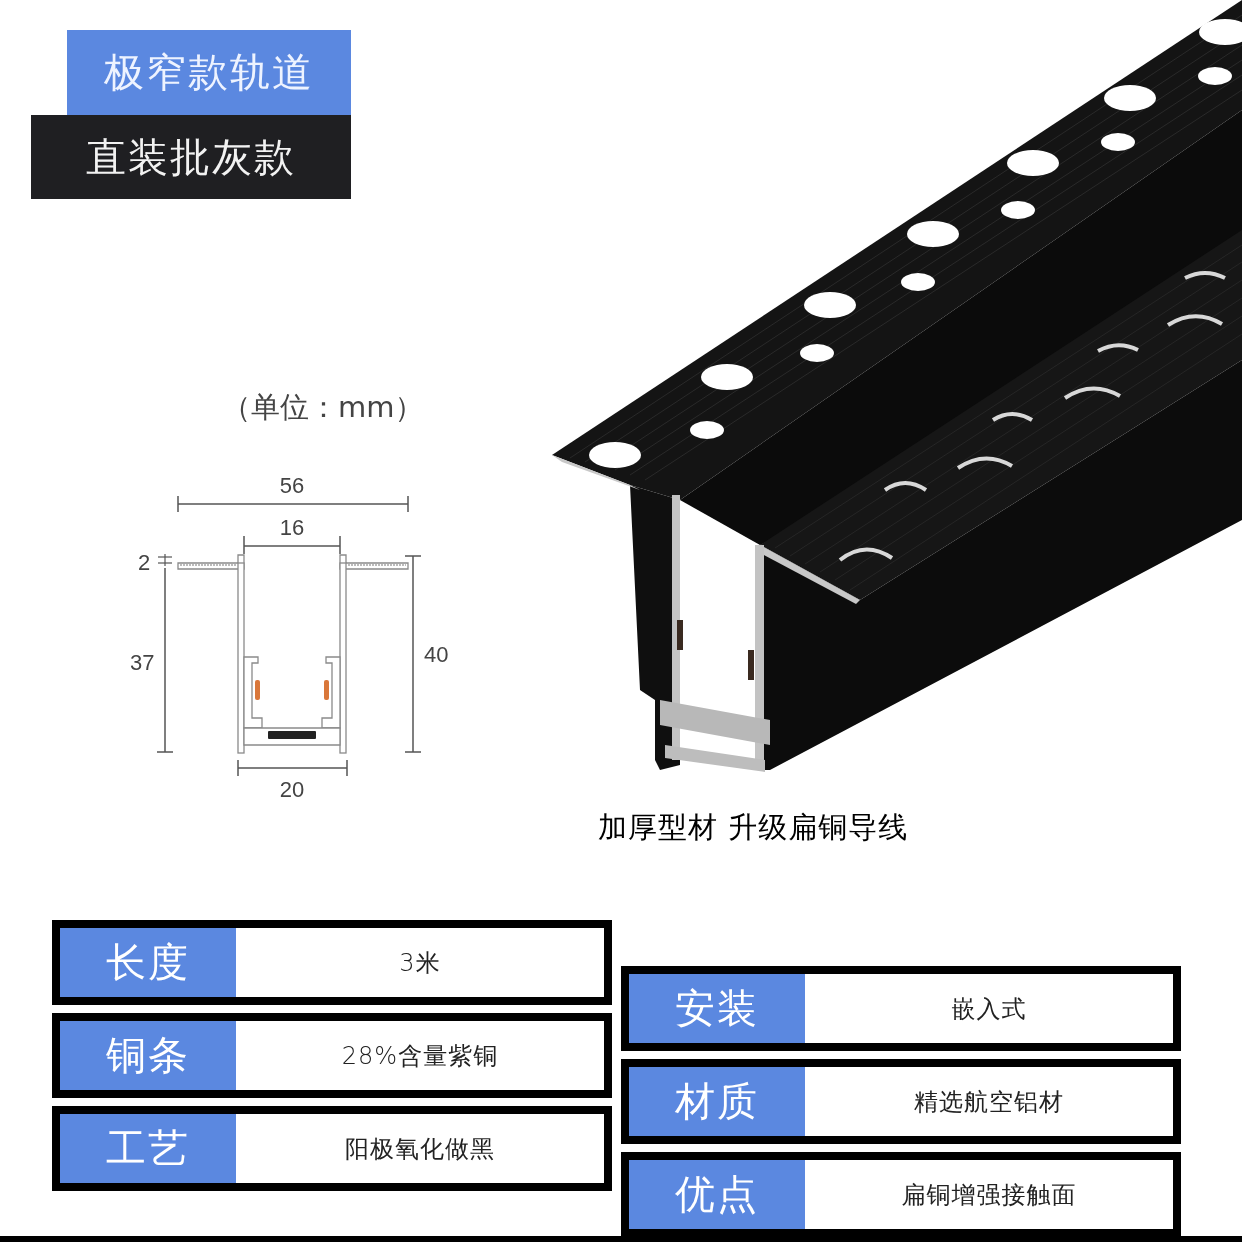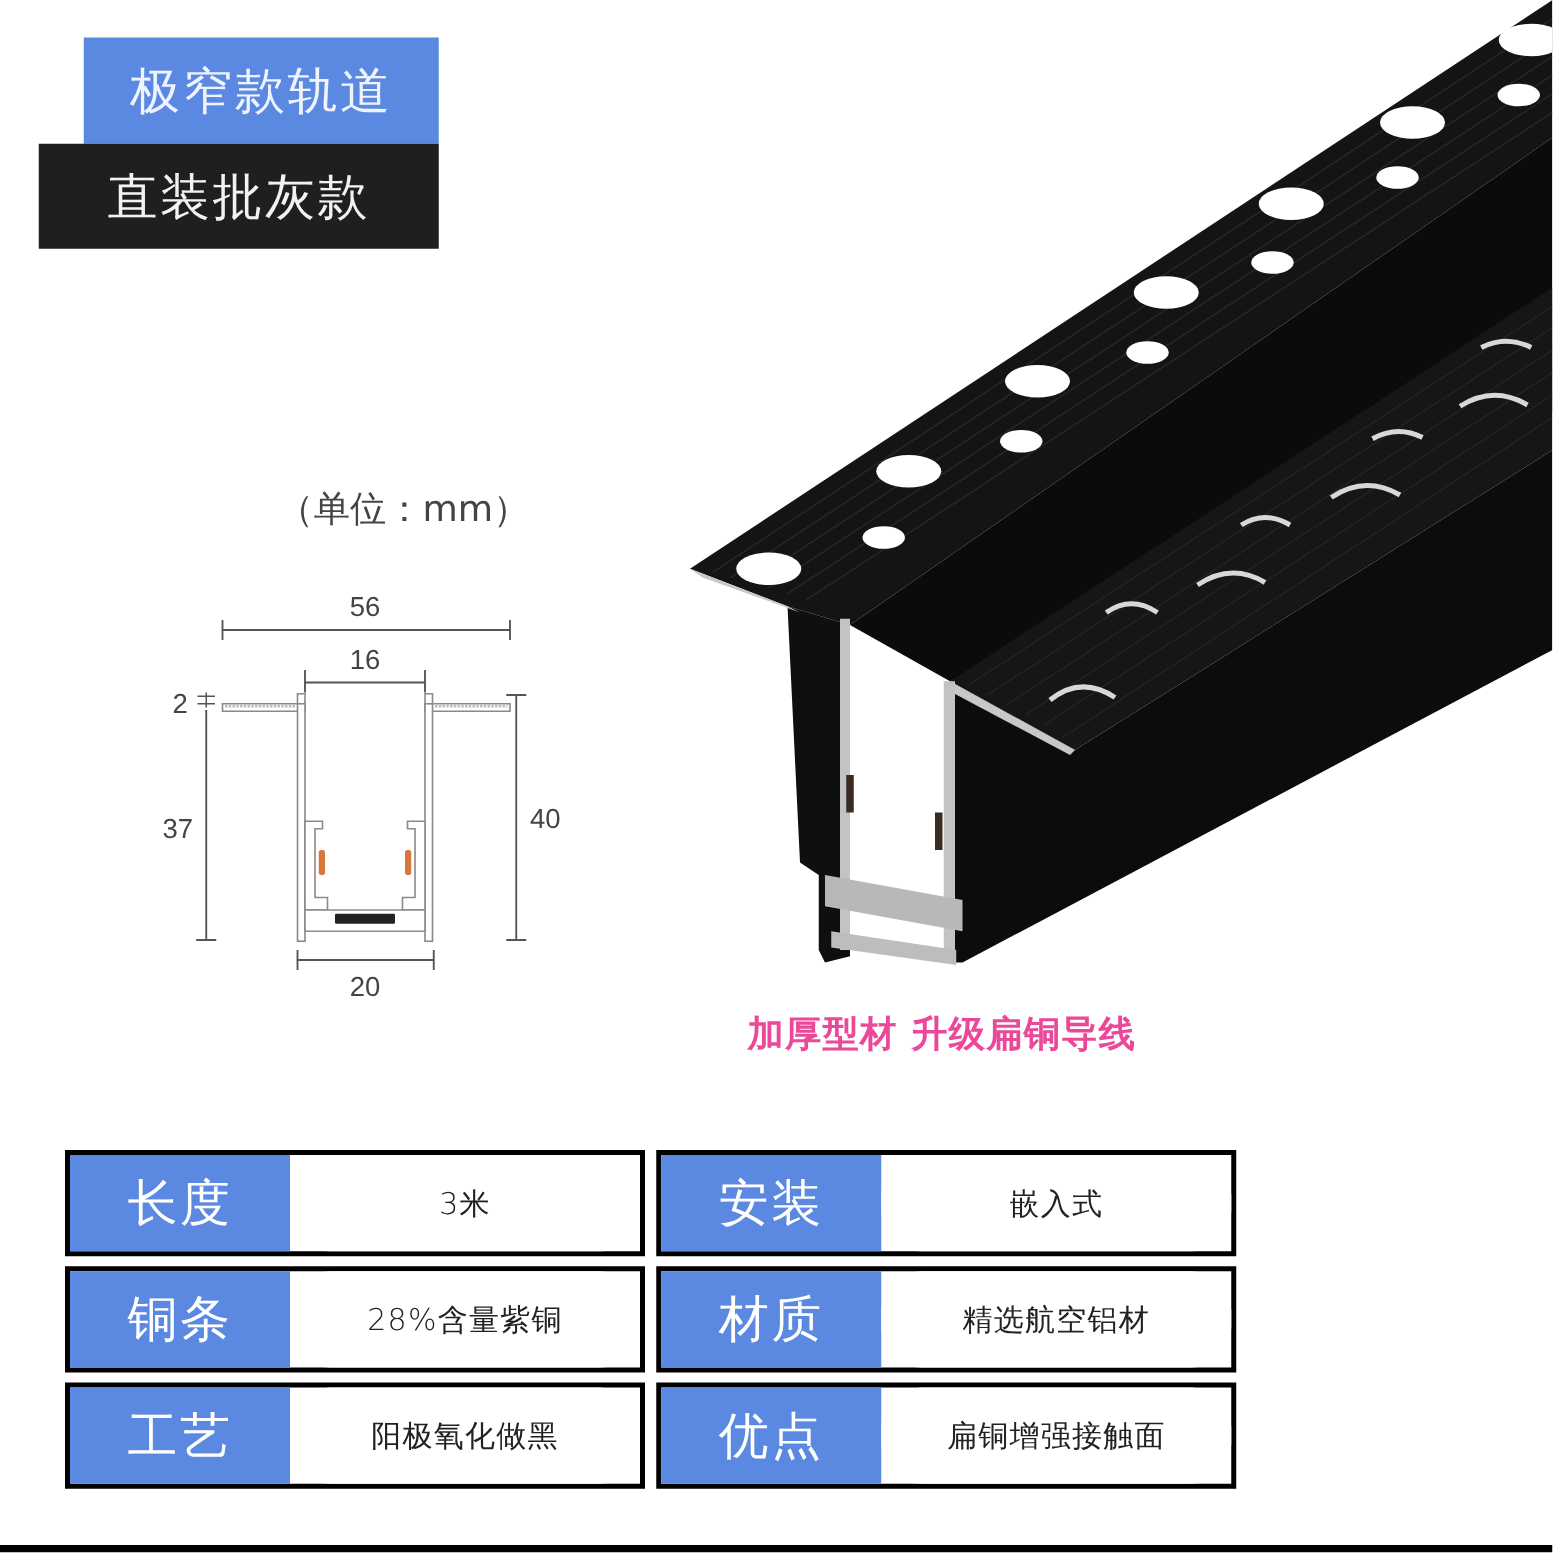--- a/index.html
+++ b/index.html
@@ -12,26 +12,26 @@
     .badge .bottom { height: 84px; background: #1f1f22; color: #f2f2f2; font-size: 40px; letter-spacing: 2px;
       display: flex; align-items: center; justify-content: center; }
 
     .unit-label { position: absolute; left: 222px; top: 388px; font-size: 29px; color: #444; }
 
     .diagram { position: absolute; left: 120px; top: 460px; width: 360px; height: 350px; }
     .dim-text { font-family: "Liberation Sans", sans-serif; font-size: 22px; fill: #444; }
 
     .product { position: absolute; left: 540px; top: 0; width: 702px; height: 800px; }
 
-    .caption { position: absolute; left: 598px; top: 808px; font-size: 29px; font-weight: bold; color: #ec4899; letter-spacing: 1px; }
+    .caption { position: absolute; left: 598px; top: 808px; font-size: 29px; font-weight: normal; color: #000000; letter-spacing: 1px; }
 
     .specs { position: absolute; left: 52px; top: 920px; width: 1140px; }
     .spec-row { display: flex; height: 85px; margin-bottom: 8px; }
-    .spec-cell { display: flex; width: 464px; height: 85px; border: 4px solid #000000; }
-    .spec-cell + .spec-cell { margin-left: 9px; }
+    .spec-cell { display: flex; width: 560px; height: 85px; border: 8px solid #000000; }
+    .spec-cell + .spec-cell { margin-left: 9px; margin-top: 46px; }
     .spec-key { width: 176px; background: #5b88e0; color: #ffffff; font-size: 40px;
       display: flex; align-items: center; justify-content: center; letter-spacing: 2px; }
     .spec-val { flex: 1; background: #ffffff; color: #222; font-size: 24px;
       display: flex; align-items: center; justify-content: center; letter-spacing: 1px; font-weight: 300; border-radius: 32px; }
 
     .bottom-strip { position: absolute; left: 0; top: 1236px; width: 1242px; height: 6px; background: #000; }
   </style>
 </head>
 <body>
 

